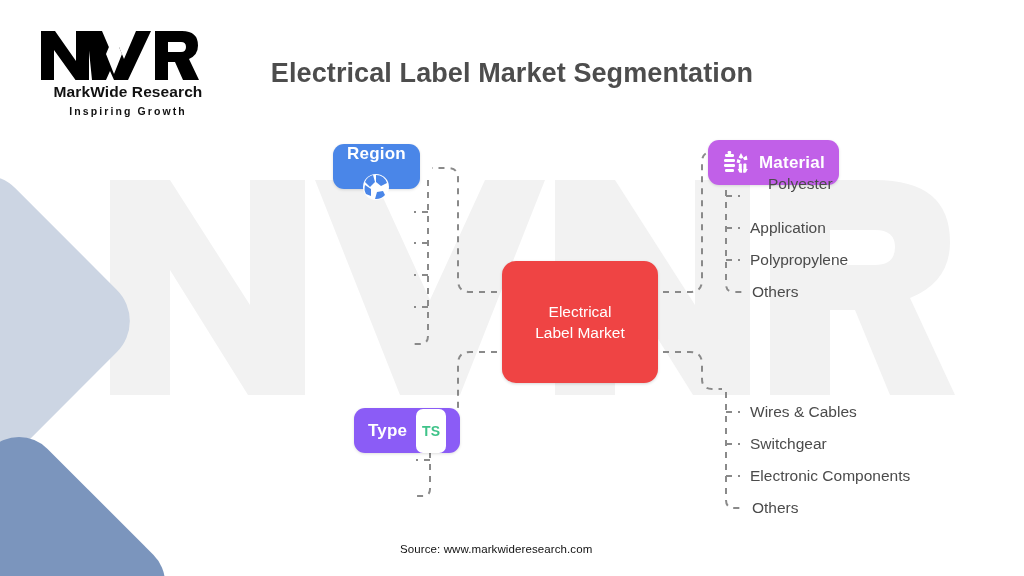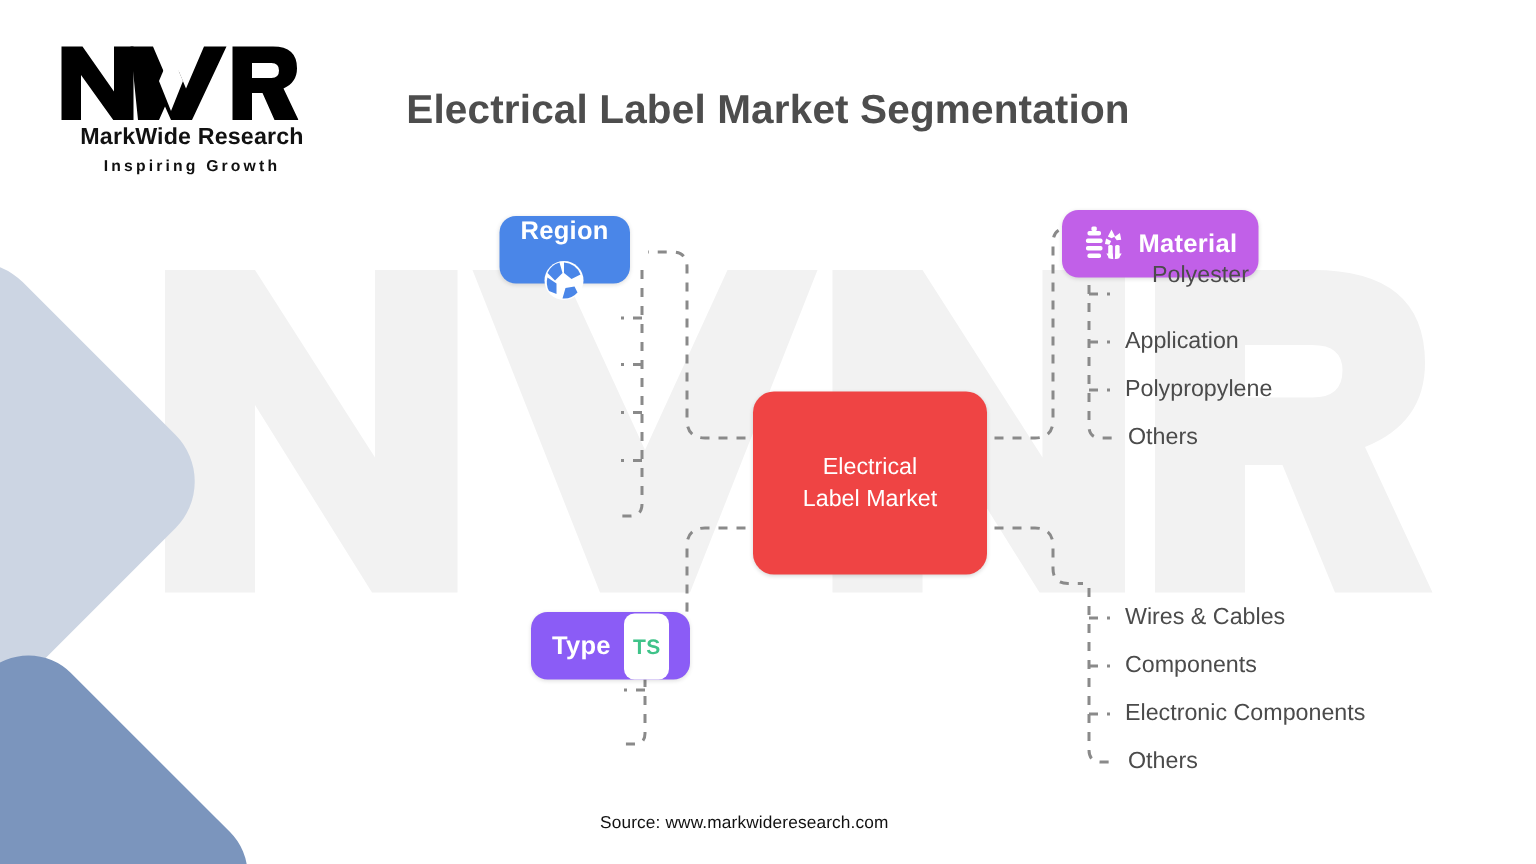--- a/index.html
+++ b/index.html
@@ -251,20 +251,20 @@
 
   <div class="leaf-list" id="list-material">
     <div class="leaf" style="left:750px; top:176px;margin-left:18px;">Polyester</div>
     <div class="leaf" style="left:750px; top:220px;">Application</div>
     <div class="leaf" style="left:750px; top:252px;">Polypropylene</div>
     <div class="leaf" style="left:752px; top:284px;">Others</div>
   </div>
 
   <div class="leaf-list" id="list-app">
     <div class="leaf" style="left:750px; top:404px;">Wires &amp; Cables</div>
-    <div class="leaf" style="left:750px; top:436px;">Components</div>
+    <div class="leaf" style="left:750px; top:436px;">Switchgear</div>
     <div class="leaf" style="left:750px; top:468px;">Electronic Components</div>
     <div class="leaf" style="left:752px; top:500px;">Others</div>
   </div>
 
   <div class="source">Source: www.markwideresearch.com</div>
 
 </div>
 
 </body></html>

